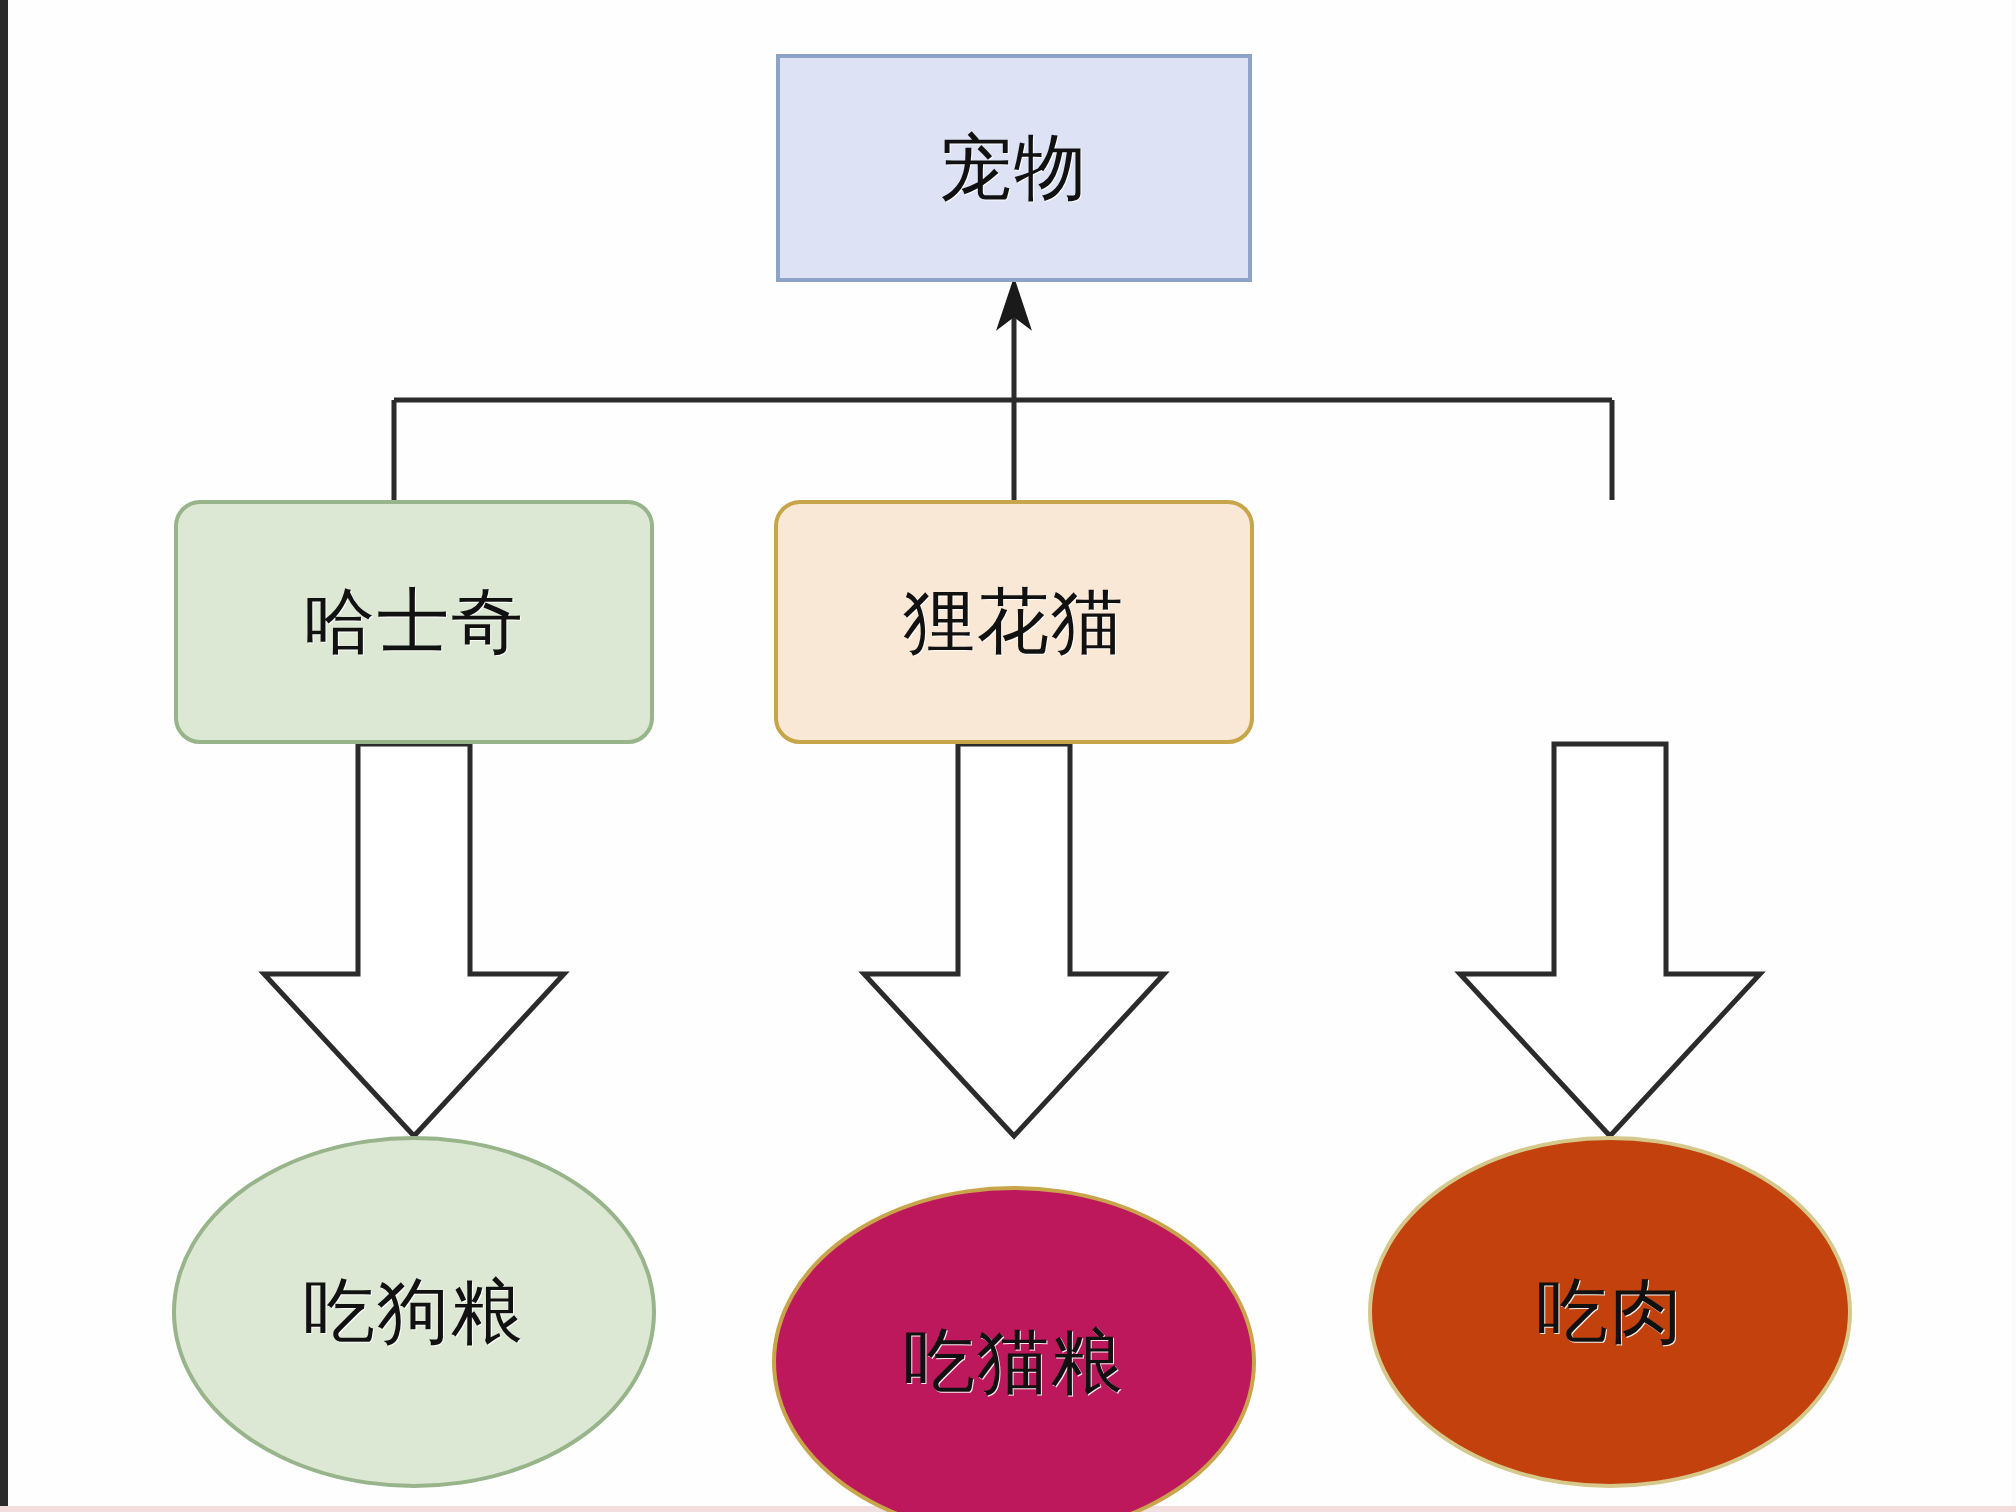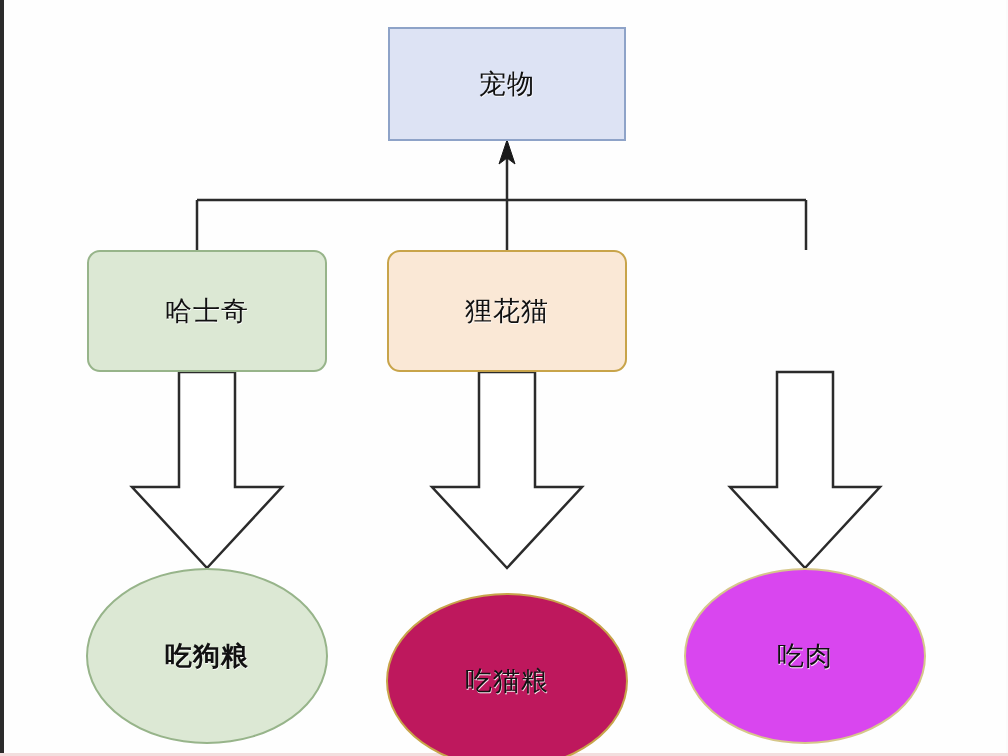--- a/index.html
+++ b/index.html
@@ -49,21 +49,21 @@
   .node {
     position: absolute;
     display: flex;
     align-items: center;
     justify-content: center;
     box-sizing: border-box;
     text-align: center;
     line-height: 1.2;
   }
   .node-label {
-    font-size: 27px;
+    font-size: 36px;
     color: #111111;
     letter-spacing: 1px;
     text-shadow: 0.5px 0.5px 0 rgba(255,255,255,0.9);
   }
 
   
   .rect-root {
     border: 2px solid #8ea3c8;
     border-radius: 0;
     background: #dde3f4;
@@ -116,25 +116,25 @@
 
   <div class="node rect-round" style="left:387px; top:250px; width:240px; height:122px; background:#fae8d6; border-color:#c8a44a;">
     <span class="node-label">狸花猫</span>
   </div>
 
   <div class="node rect-round" style="left:87px; top:250px; width:240px; height:122px; background:#dce8d4; border-color:#97b48a;">
     <span class="node-label">哈士奇</span>
   </div>
 
 
-  <div class="node ellipse" style="left:86px; top:568px; width:242px; height:176px; background:#dce8d4; border-color:#97b48a;font-weight:bold;">
+  <div class="node ellipse" style="left:86px; top:568px; width:242px; height:176px; background:#dce8d4; border-color:#97b48a;">
     <span class="node-label">吃狗粮</span>
   </div>
 
   <div class="node ellipse" style="left:386px; top:593px; width:242px; height:176px; background:#be185d; border-color:#c8a44a;">
     <span class="node-label">吃猫粮</span>
   </div>
 
-  <div class="node ellipse" style="left:684px; top:568px; width:242px; height:176px; background:#d946ef; border-color:#d6c78a;">
+  <div class="node ellipse" style="left:684px; top:568px; width:242px; height:176px; background:#c2410c; border-color:#d6c78a;">
     <span class="node-label">吃肉</span>
   </div>
 
 </div>
 
 </body></html>

